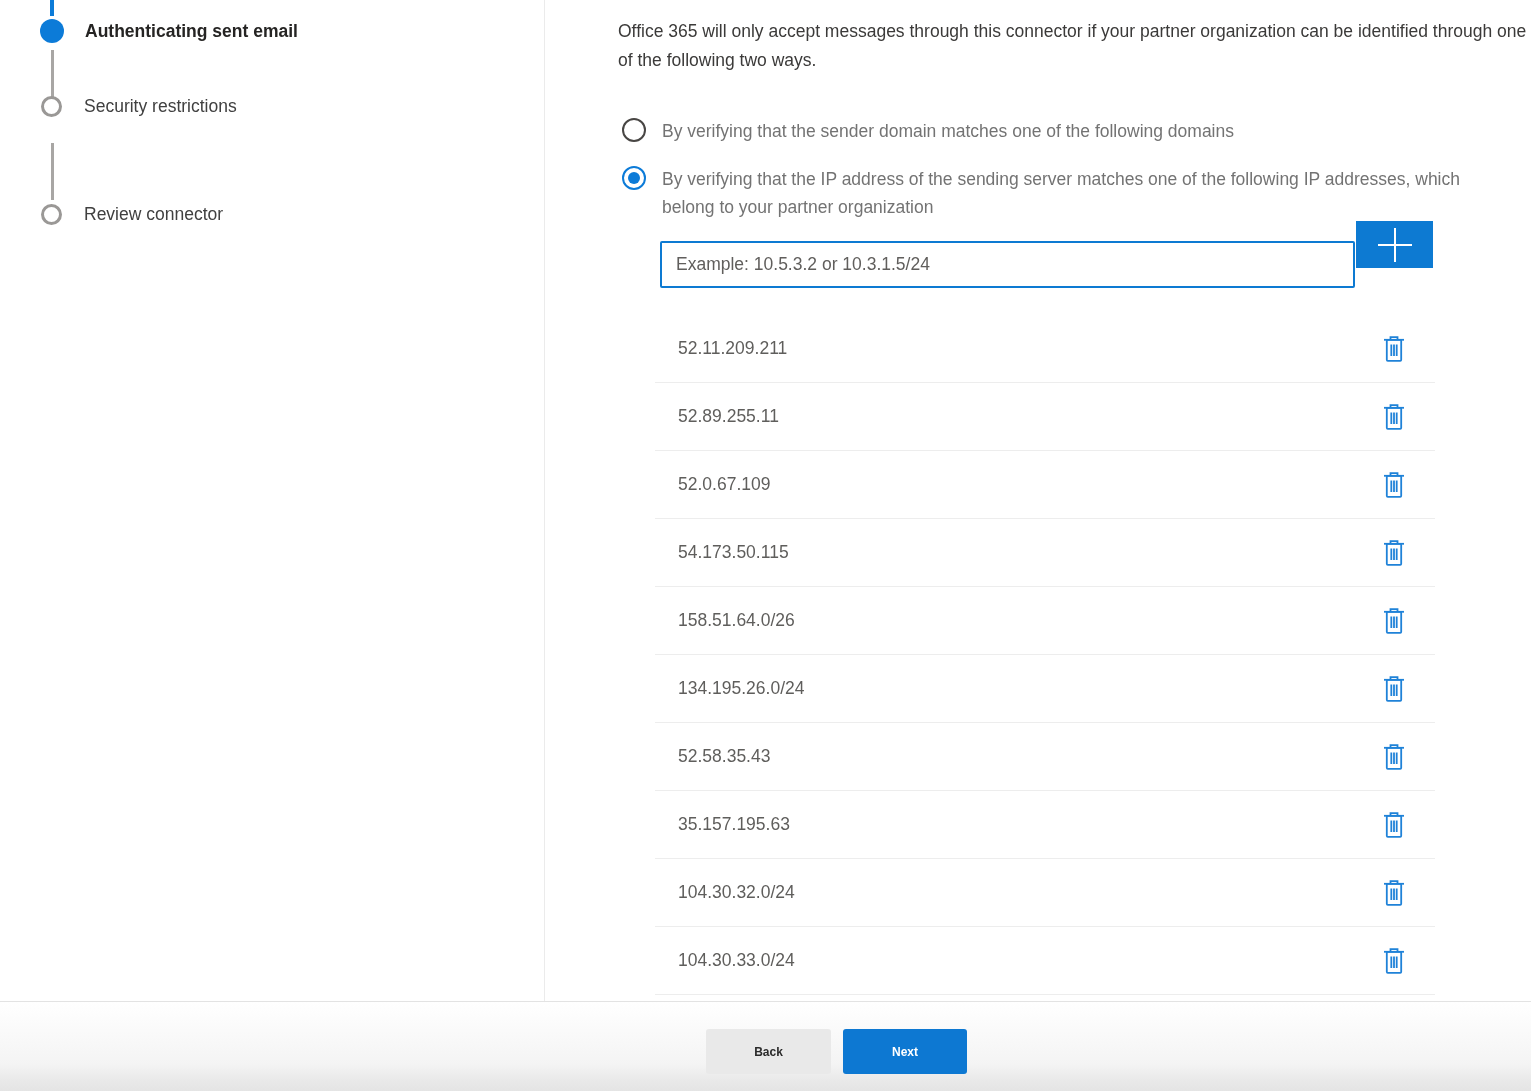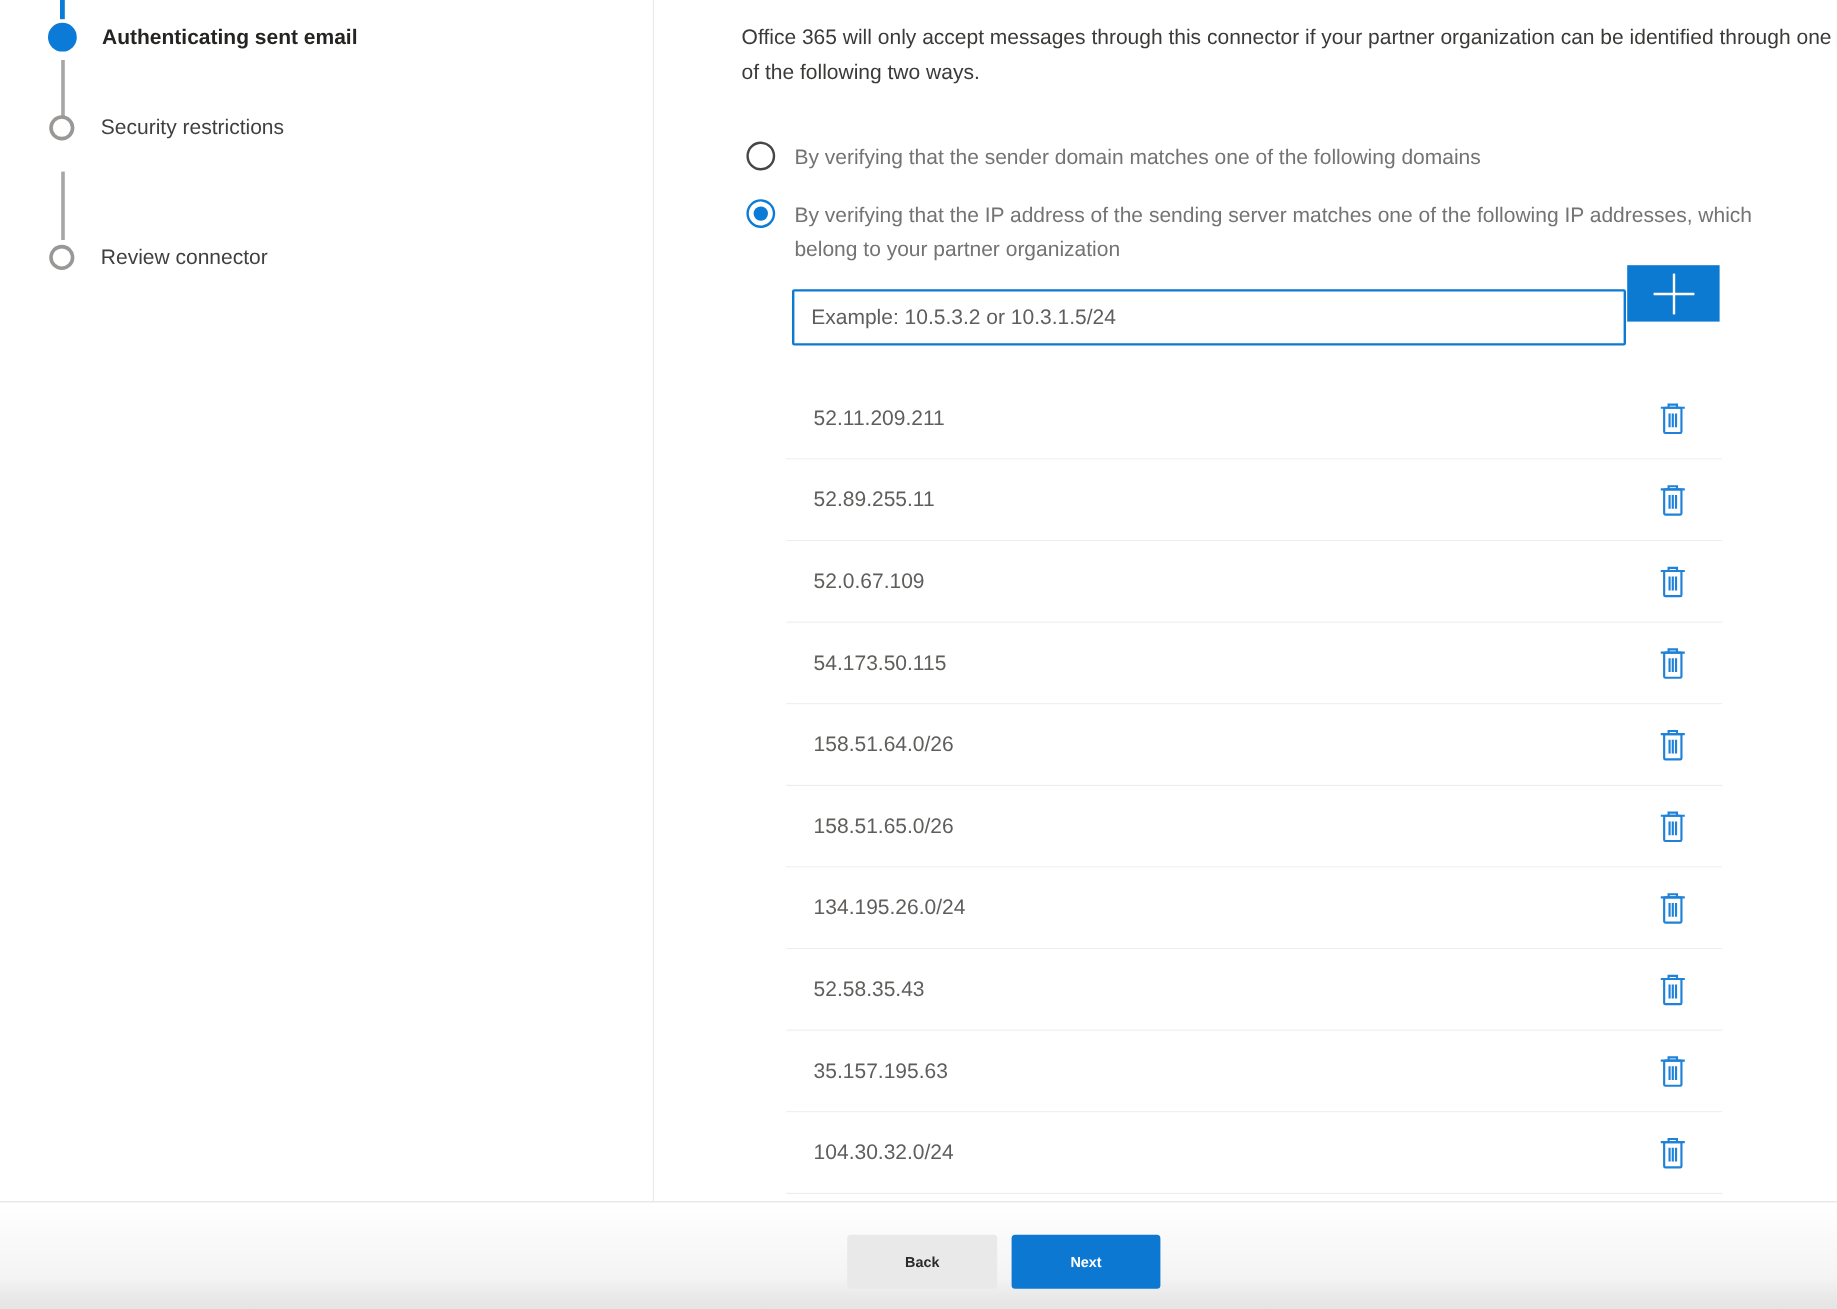--- a/index.html
+++ b/index.html
@@ -222,35 +222,20 @@
           <line x1="1" y1="4.8" x2="21" y2="4.8"></line>
           <rect x="3.8" y="4.8" width="14.4" height="21" rx="1"></rect>
           <line x1="8.3" y1="9.5" x2="8.3" y2="21"></line>
           <line x1="11" y1="9.5" x2="11" y2="21"></line>
           <line x1="13.7" y1="9.5" x2="13.7" y2="21"></line>
         </g>
       </svg>
     </button>
   </li>
 
-  <li class="ip-row">
-    <span class="ip-text">158.51.65.0/26</span>
-    <button class="del-btn">
-      <svg width="22" height="28" viewBox="0 0 22 28">
-        <g fill="none" stroke="#1f82d8" stroke-width="1.8">
-          <path d="M7.5 4.5 V2.2 h7 v2.3"></path>
-          <line x1="1" y1="4.8" x2="21" y2="4.8"></line>
-          <rect x="3.8" y="4.8" width="14.4" height="21" rx="1"></rect>
-          <line x1="8.3" y1="9.5" x2="8.3" y2="21"></line>
-          <line x1="11" y1="9.5" x2="11" y2="21"></line>
-          <line x1="13.7" y1="9.5" x2="13.7" y2="21"></line>
-        </g>
-      </svg>
-    </button>
-  </li>
 
   <li class="ip-row">
     <span class="ip-text">134.195.26.0/24</span>
     <button class="del-btn">
       <svg width="22" height="28" viewBox="0 0 22 28">
         <g fill="none" stroke="#1f82d8" stroke-width="1.8">
           <path d="M7.5 4.5 V2.2 h7 v2.3"></path>
           <line x1="1" y1="4.8" x2="21" y2="4.8"></line>
           <rect x="3.8" y="4.8" width="14.4" height="21" rx="1"></rect>
           <line x1="8.3" y1="9.5" x2="8.3" y2="21"></line>

